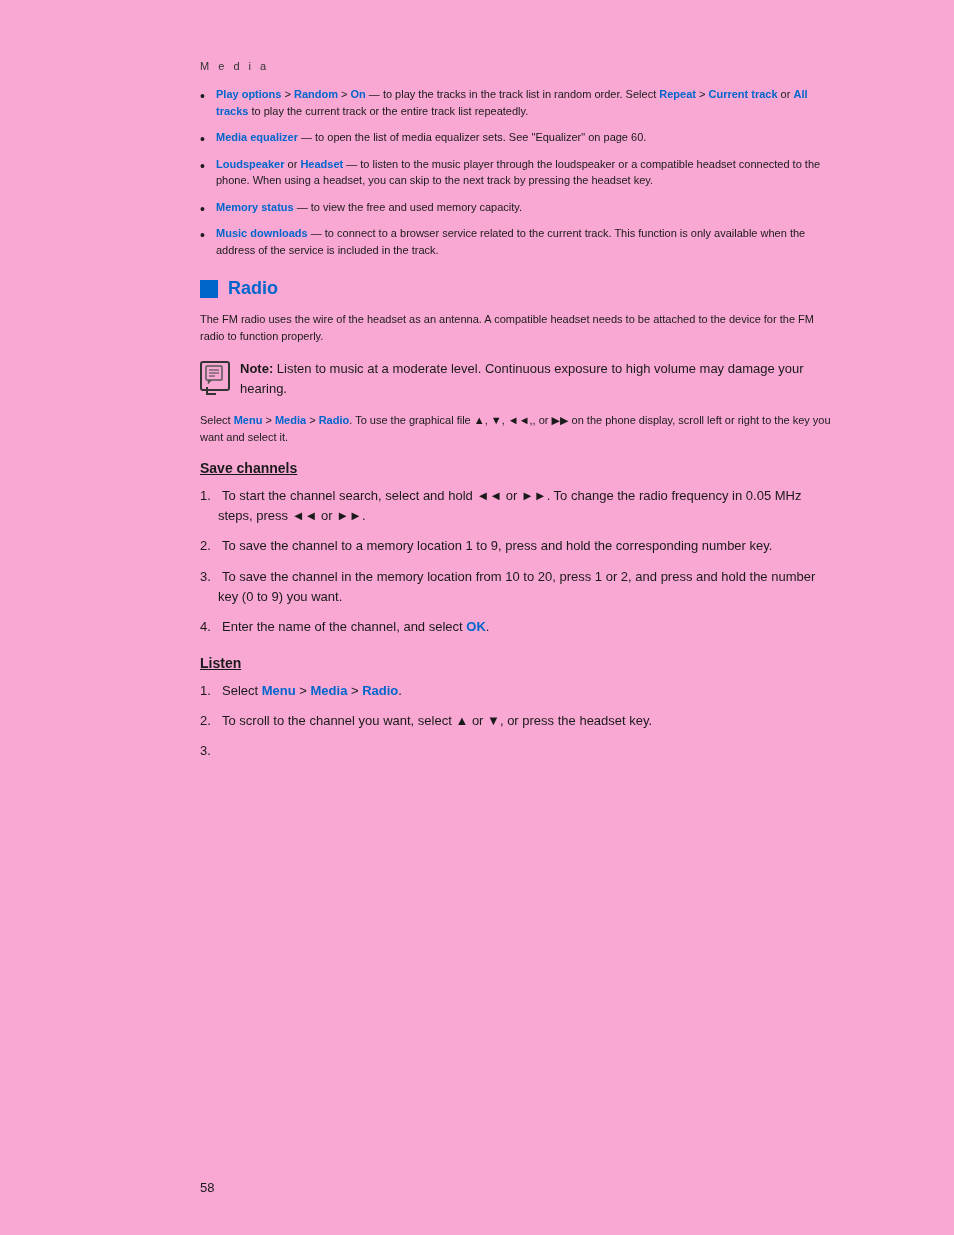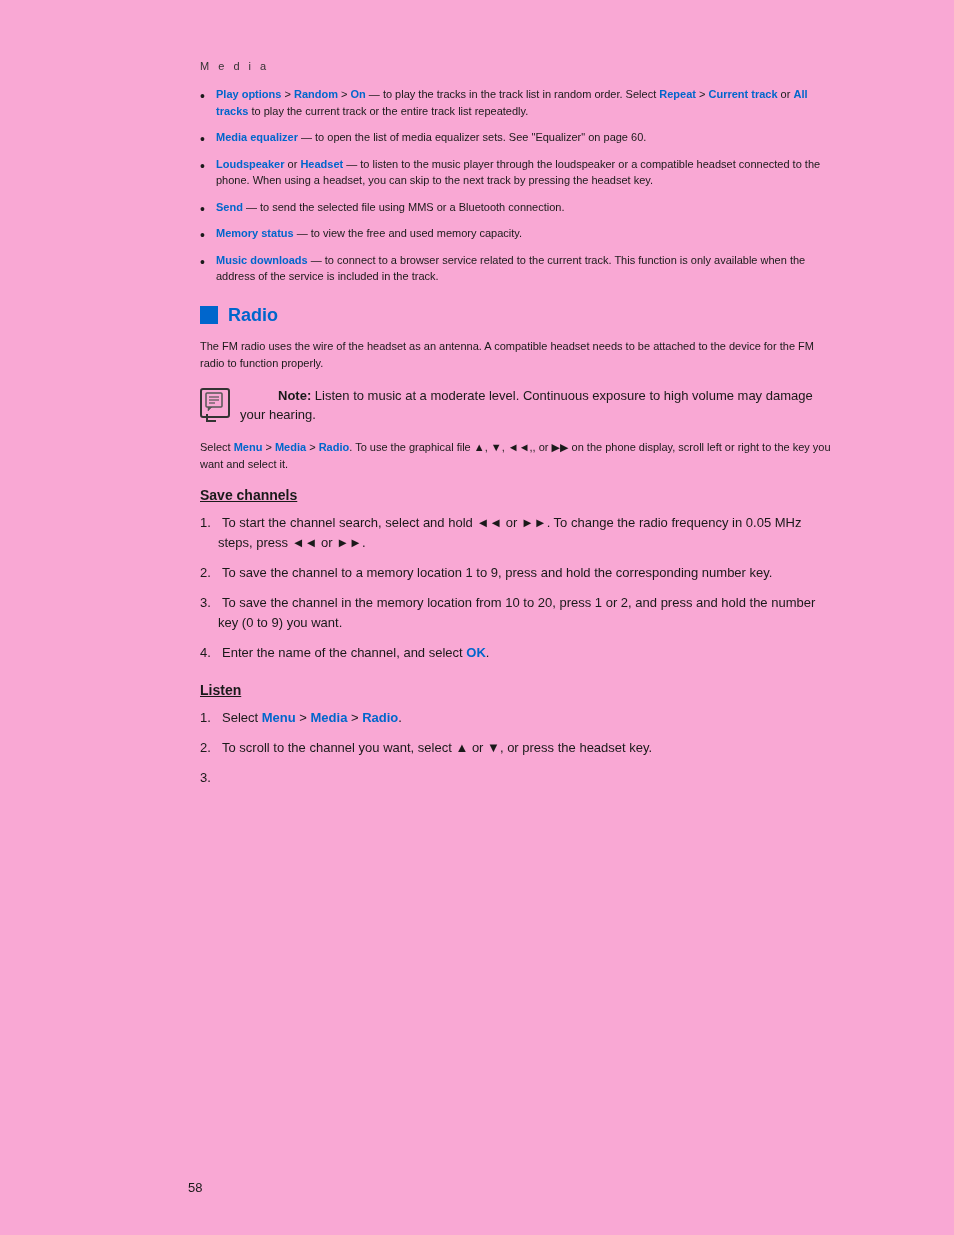--- a/index.html
+++ b/index.html
@@ -124,21 +124,20 @@
     }
 
     .note-text {
       font-size: 13px;
       line-height: 1.5;
       color: #1a1a1a;
     }
 
     .note-bold {
       font-weight: bold;
-      margin-left: 38px;
     }
 
     .subsection-title {
       font-size: 14px;
       color: #1a1a1a;
       font-weight: bold;
       text-decoration: underline;
       margin-bottom: 10px;
       margin-top: 1px;
     }
@@ -162,21 +161,21 @@
     .numbered-list li .num {
       position: absolute;
       left: 0;
       top: 0;
       font-weight: normal;
     }
 
     .page-number {
       position: absolute;
       bottom: 40px;
-      left: 188px;
+      left: 200px;
       font-size: 13px;
       color: #1a1a1a;
     }
   </style>
 </head>
 <body>
 
 <div class="page">
 
   <div class="section-label">M e d i a</div>
@@ -188,23 +187,20 @@
     </li>
 
     <li>
       <span class="blue-link">Media equalizer</span><span> — to open the list of media equalizer sets. See "Equalizer" on page 60.</span>
     </li>
 
     <li>
       <span class="blue-link">Loudspeaker</span><span> or </span><span class="blue-link">Headset</span><span> — to listen to the music player through the loudspeaker or a compatible headset connected to the phone. When using a headset, you can skip to the next track by pressing the headset key.</span>
     </li>
 
-    <li>
-      <span class="blue-link">Send</span><span> — to send the selected file using MMS or a Bluetooth connection.</span>
-    </li>
 
     <li>
       <span class="blue-link">Memory status</span><span> — to view the free and used memory capacity.</span>
     </li>
 
     <li>
       <span class="blue-link">Music downloads</span><span> — to connect to a browser service related to the current track. This function is only available when the address of the service is included in the track.</span>
     </li>
 
   </ul>

